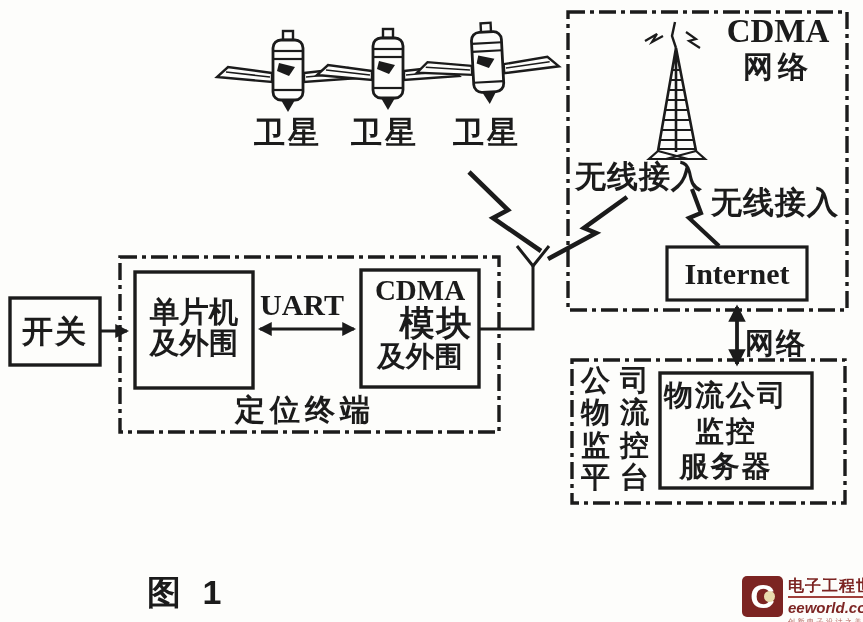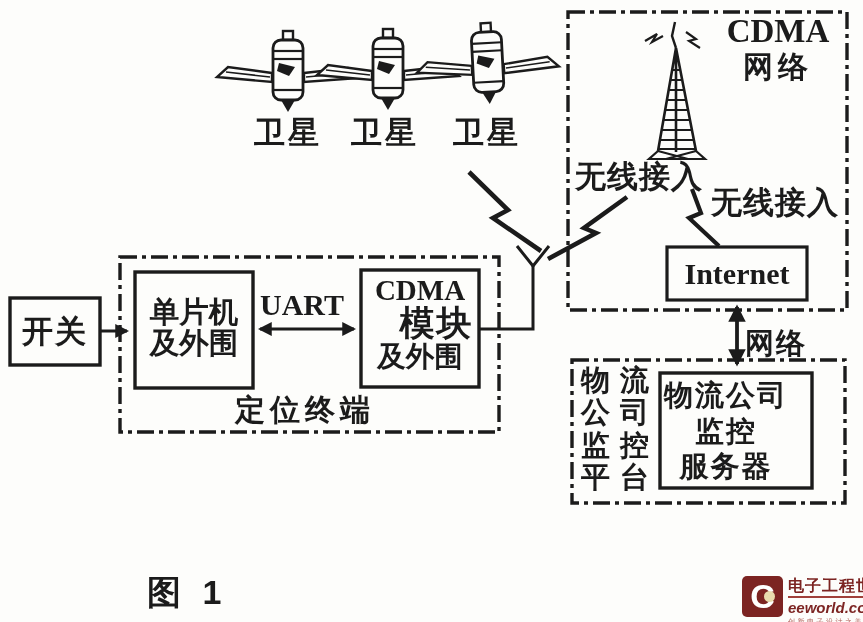--- a/index.html
+++ b/index.html
@@ -112,22 +112,22 @@
     <div class="t serifb" style="font-size:33px;line-height:38px;">CDMA</div>
     <div class="t cjk" style="font-size:30px;line-height:34px;letter-spacing:5px;">网络</div>
   </div>
   <div class="abs t cjk" style="left:575px;top:156px;font-size:31px;letter-spacing:1px;">无线接入</div>
   <div class="abs t cjk" style="left:711px;top:182px;font-size:31px;letter-spacing:1px;">无线接入</div>
 
   <div class="abs t serifb center" style="left:667px;top:247px;width:140px;line-height:53px;font-size:30px;">Internet</div>
   <div class="abs t cjk" style="left:745px;top:324px;font-size:29px;letter-spacing:2px;">网络</div>
 
   <div class="abs" style="left:581px;top:364px;width:72px;">
+    <div class="t cjk" style="font-size:29px;line-height:32.4px;letter-spacing:10px;">公司</div>
     <div class="t cjk" style="font-size:29px;line-height:32.4px;letter-spacing:10px;">物流</div>
-    <div class="t cjk" style="font-size:29px;line-height:32.4px;letter-spacing:10px;">公司</div>
     <div class="t cjk" style="font-size:29px;line-height:32.4px;letter-spacing:10px;">监控</div>
     <div class="t cjk" style="font-size:29px;line-height:32.4px;letter-spacing:10px;">平台</div>
   </div>
 
   <div class="abs center" style="left:660px;top:378px;width:132px;">
     <div class="t cjk" style="font-size:29px;line-height:35.5px;letter-spacing:2px;">物流公司</div>
     <div class="t cjk" style="font-size:29px;line-height:35.5px;letter-spacing:2px;">监控</div>
     <div class="t cjk" style="font-size:29px;line-height:35.5px;letter-spacing:2px;">服务器</div>
   </div>
 

